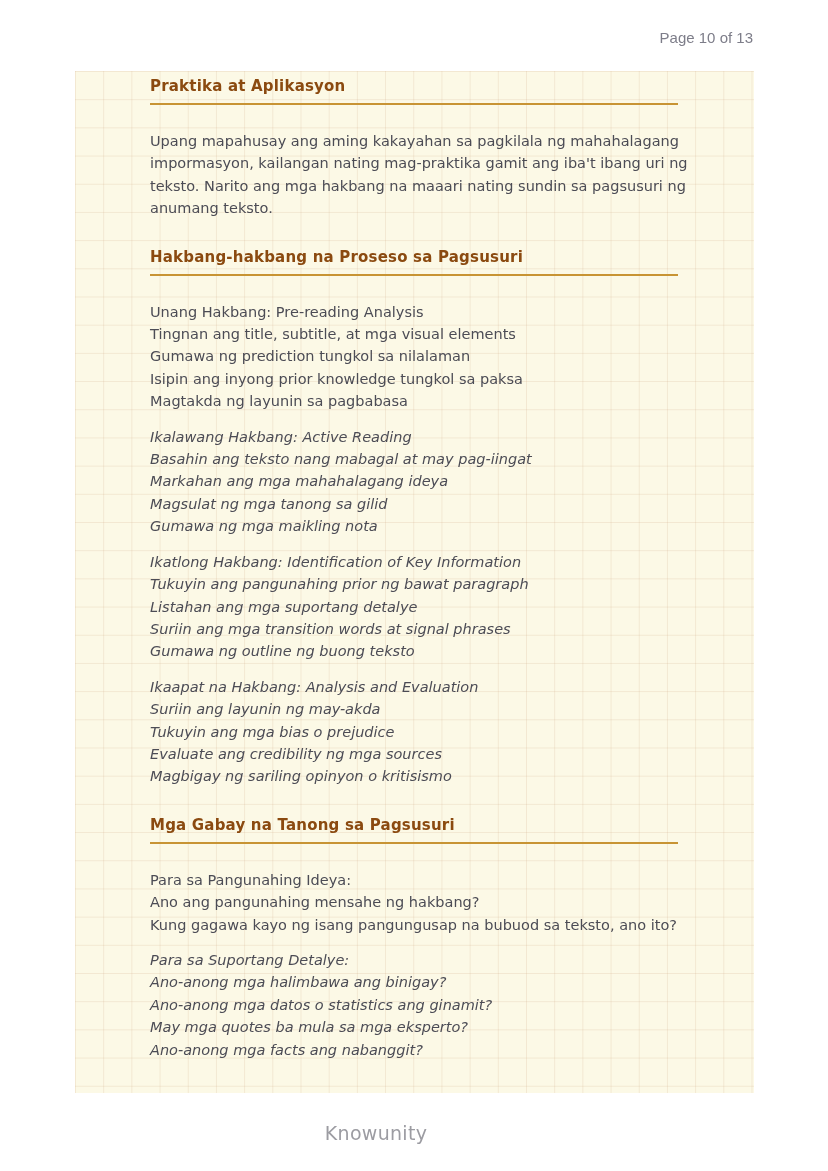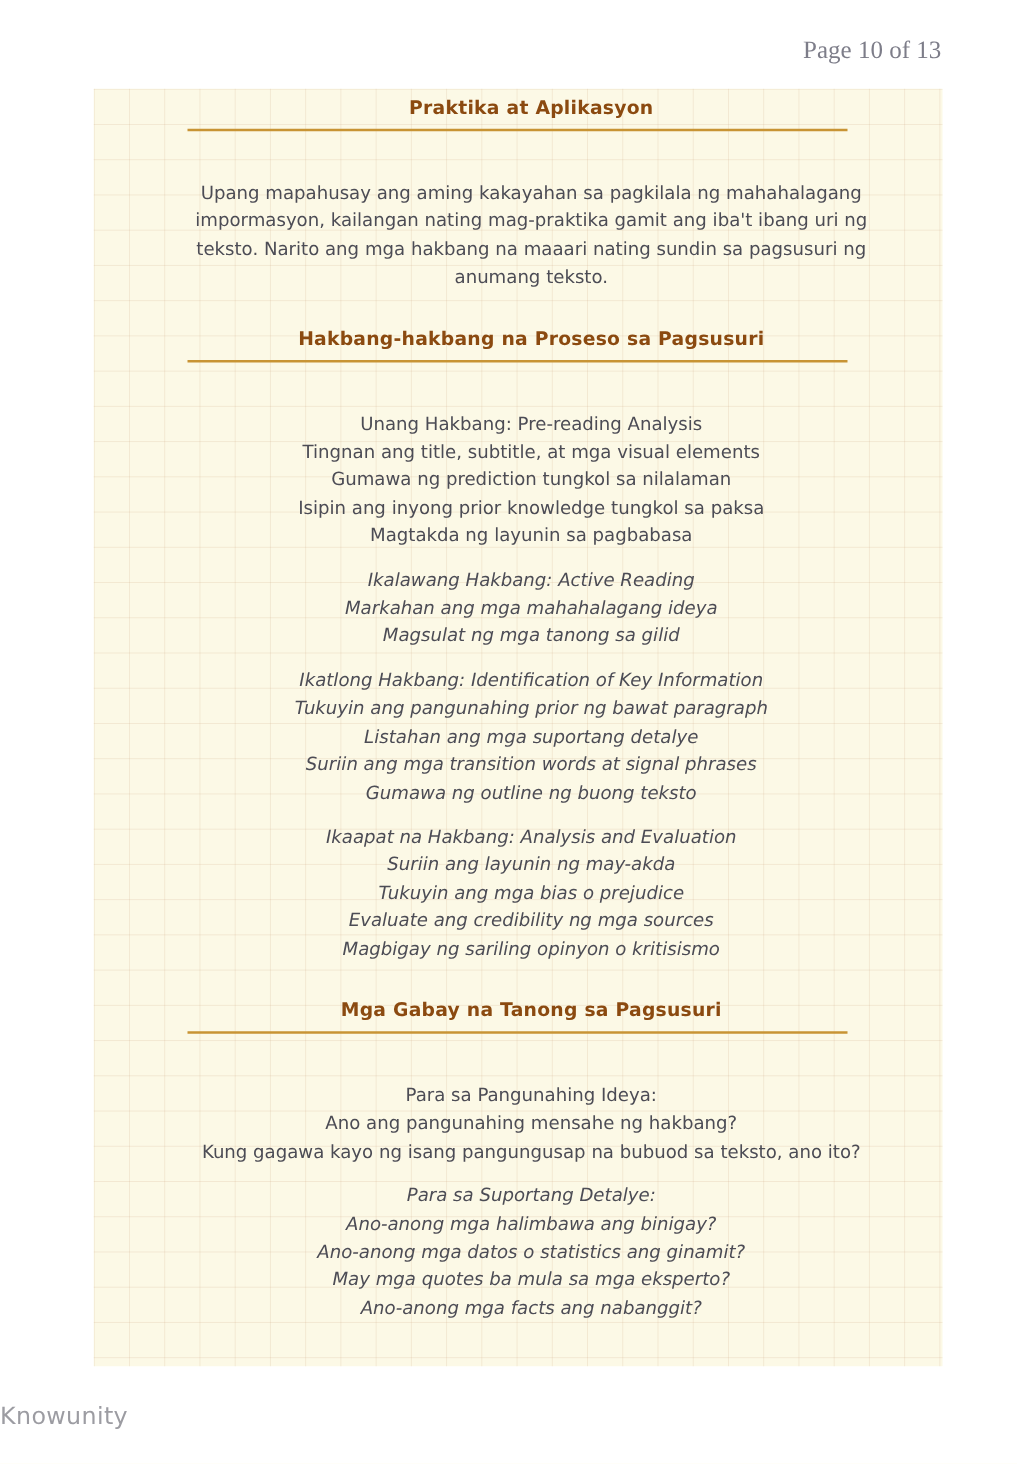--- a/index.html
+++ b/index.html
@@ -8,72 +8,71 @@
     position: relative;
     background: #ffffff;
     font-family: "DejaVu Sans", "Liberation Sans", sans-serif;
     overflow: hidden;
   }
 
   .page-indicator {
     position: absolute;
     top: 29px;
     right: 75px;
-    font-family: Liberation Serif, serif;
-    font-size: 20px;
+    font-family: Liberation Sans, sans-serif;
+    font-size: 15px;
     color: #7d7d89;
   }
 
   .paper {
     position: absolute;
     left: 75px;
     top: 71px;
     width: 679px;
     height: 1022px;
     background-color: #fcf9e6;
     background-image:
       linear-gradient(to right, rgba(205,165,130,0.20) 1px, transparent 1px),
       linear-gradient(to bottom, rgba(205,165,130,0.20) 1px, transparent 1px);
     background-size: 28.2px 28.2px;
     padding: 7px 54px 0 75px;
-    text-align: center;
   }
 
   .section-heading {
     font-size: 15px;
     font-weight: bold;
     color: #8b4a10;
     line-height: 17px;
     letter-spacing: 0.2px;
   }
   .section-heading.not-first { margin-top: 29px; }
 
   .heading-rule {
     width: 528px;
     height: 2px;
     background: #c89434;
     border: none;
     margin-top: 8px;
   }
 
   .para {
-    margin-top: 39px;
+    margin-top: 25px;
     font-size: 14.5px;
     color: #4c4c55;
     line-height: 22.4px;
   }
   .para.follow { margin-top: 13px; font-style: italic; }
   .text-line { white-space: nowrap; }
 
   .brand-footer {
     position: absolute;
     top: 1122px;
     left: 0;
     width: 752px;
-    text-align: left;
+    text-align: center;
     font-size: 19px;
     color: #9c9ca2;
     letter-spacing: 0.3px;
   }
 </style>
 </head>
 <body>
 
 <div class="page-indicator">Page 10 of 13</div>
 
@@ -92,22 +91,24 @@
   <div class="heading-rule"></div>
   <div class="para">
     <div class="text-line">Unang Hakbang: Pre-reading Analysis</div>
     <div class="text-line">Tingnan ang title, subtitle, at mga visual elements</div>
     <div class="text-line">Gumawa ng prediction tungkol sa nilalaman</div>
     <div class="text-line">Isipin ang inyong prior knowledge tungkol sa paksa</div>
     <div class="text-line">Magtakda ng layunin sa pagbabasa</div>
   </div>
   <div class="para follow">
     <div class="text-line">Ikalawang Hakbang: Active Reading</div>
+    <div class="text-line">Basahin ang teksto nang mabagal at may pag-iingat</div>
     <div class="text-line">Markahan ang mga mahahalagang ideya</div>
     <div class="text-line">Magsulat ng mga tanong sa gilid</div>
+    <div class="text-line">Gumawa ng mga maikling nota</div>
   </div>
   <div class="para follow">
     <div class="text-line">Ikatlong Hakbang: Identification of Key Information</div>
     <div class="text-line">Tukuyin ang pangunahing prior ng bawat paragraph</div>
     <div class="text-line">Listahan ang mga suportang detalye</div>
     <div class="text-line">Suriin ang mga transition words at signal phrases</div>
     <div class="text-line">Gumawa ng outline ng buong teksto</div>
   </div>
   <div class="para follow">
     <div class="text-line">Ikaapat na Hakbang: Analysis and Evaluation</div>

